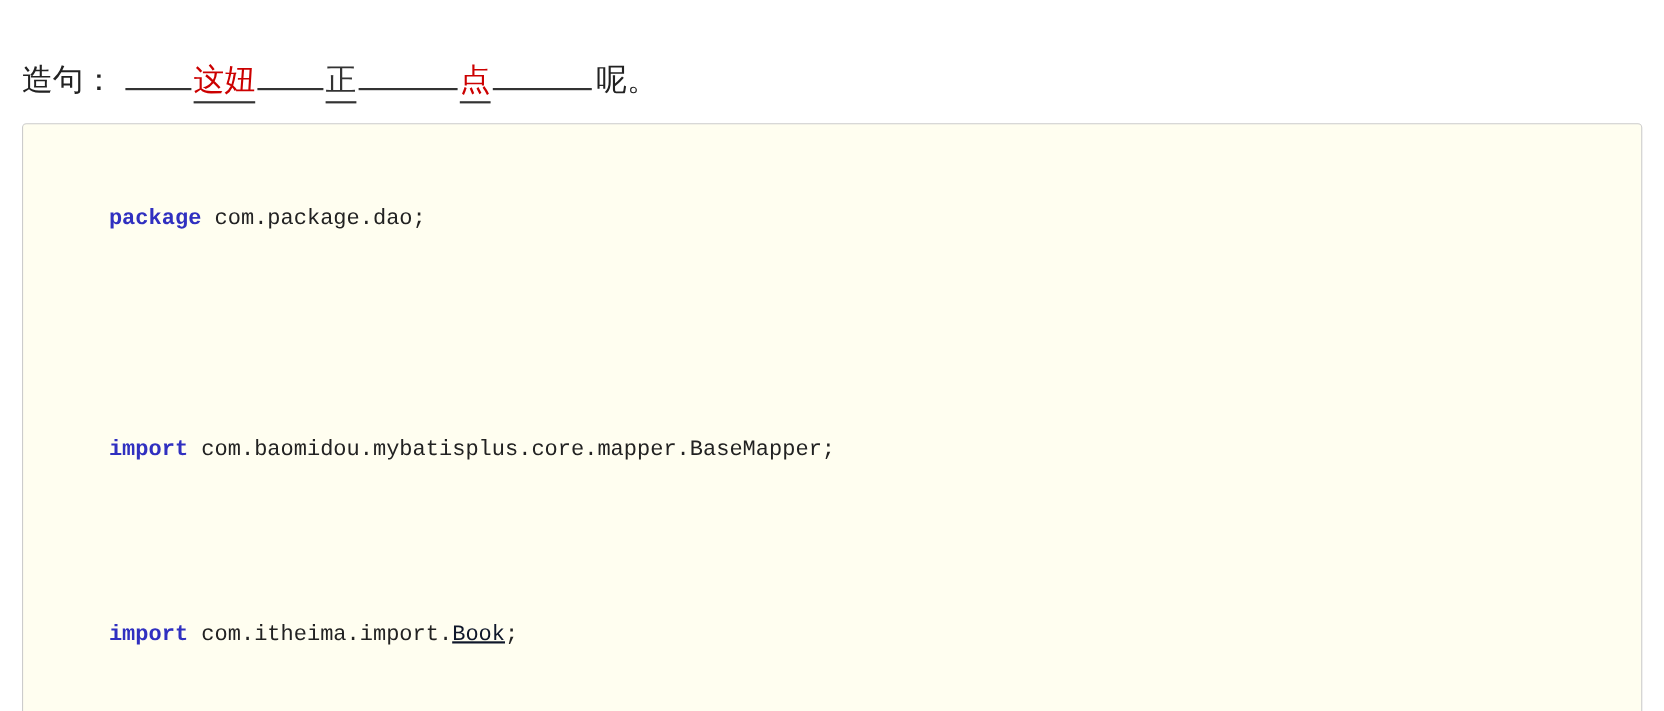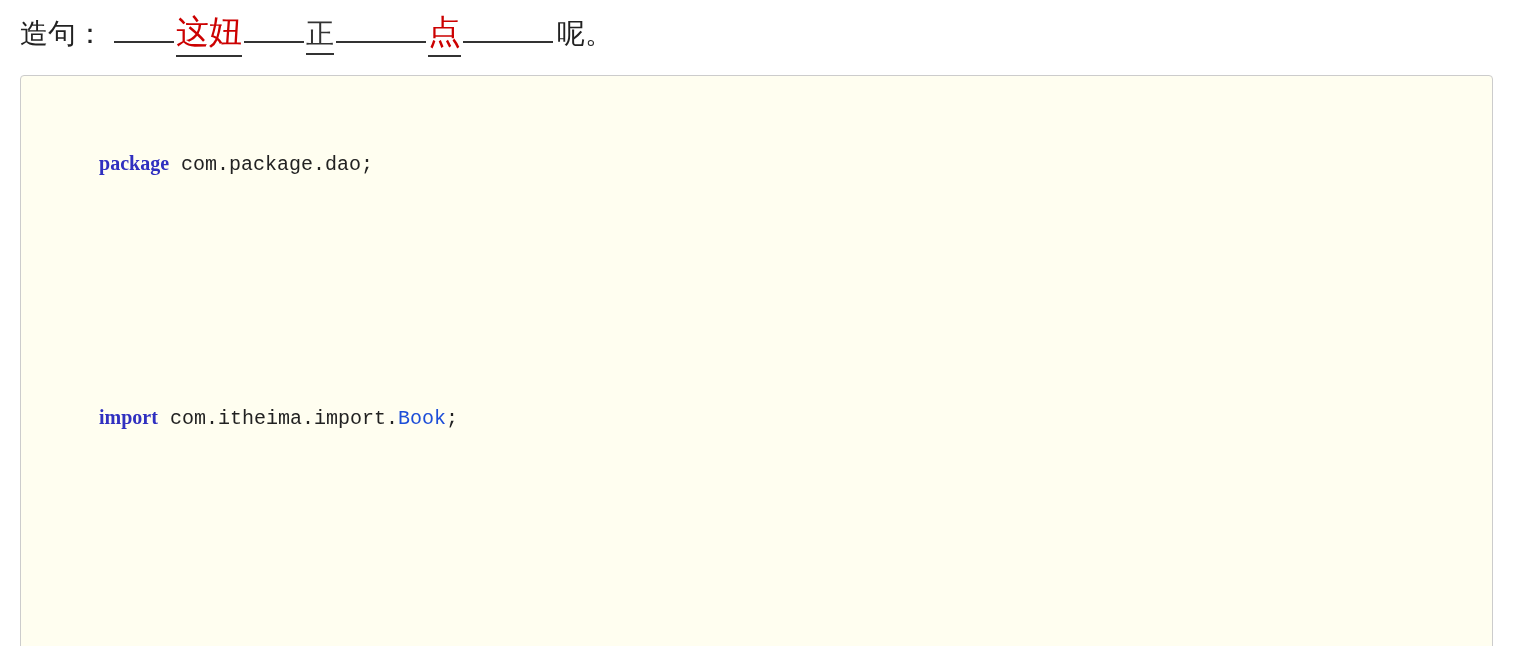--- a/index.html
+++ b/index.html
@@ -16,20 +16,21 @@
       padding: 10px 20px;
     }
 
     .sentence-area {
       display: flex;
       align-items: baseline;
       font-size: 28px;
       margin-bottom: 18px;
       gap: 0;
       flex-wrap: nowrap;
+      margin-top: 44px;
     }
 
     .sentence-label {
       color: #222;
       font-size: 28px;
       margin-right: 8px;
     }
 
     .underline-segment {
       display: inline-block;
@@ -38,21 +39,21 @@
       height: 28px;
       margin: 0 2px;
     }
 
     .underline-segment.wide {
       min-width: 90px;
     }
 
     .highlight-word {
       color: #cc0000;
-      font-size: 33px;
+      font-size: 28px;
       border-bottom: 2px solid #333;
       display: inline-block;
     }
 
     .highlight-word.zheng {
       color: #333;
       font-size: 28px;
       border-bottom: 2px solid #333;
     }
 
@@ -76,29 +77,29 @@
     }
 
     .code-line {
       display: block;
       white-space: pre;
     }
 
     .kw-blue {
       color: #3030c0;
       font-weight: bold;
-      font-family: Liberation Serif, serif;
     }
 
     .kw-normal {
       color: #222;
     }
 
     .kw-book {
-      color: #1d4ed8;
+      color: #0f172a;
+      text-decoration: underline;
     }
   </style>
 </head>
 <body>
 
 <div class="sentence-area">
   <span class="sentence-label">造句：</span>
   <span class="underline-segment"></span>
   <span class="highlight-word">这妞</span>
   <span class="underline-segment"></span>
@@ -108,20 +109,23 @@
   <span class="underline-segment wide"></span>
   <span class="sentence-end">呢。</span>
 </div>
 
 <div class="code-block">
   <span class="code-line">
     <span class="kw-blue">package</span><span class="kw-normal"> com.package.dao;</span>
   </span>
   <span class="code-line">&nbsp;</span>
   <span class="code-line">&nbsp;</span>
+  <span class="code-line">
+    <span class="kw-blue">import</span><span class="kw-normal"> com.baomidou.mybatisplus.core.mapper.BaseMapper;</span>
+  </span>
   <span class="code-line">&nbsp;</span>
   <span class="code-line">
     <span class="kw-blue">import</span><span class="kw-normal"> com.itheima.import.</span><span class="kw-book">Book</span><span class="kw-normal">;</span>
   </span>
   <span class="code-line">&nbsp;</span>
   <span class="code-line">
     
   </span>
 
 </div>

